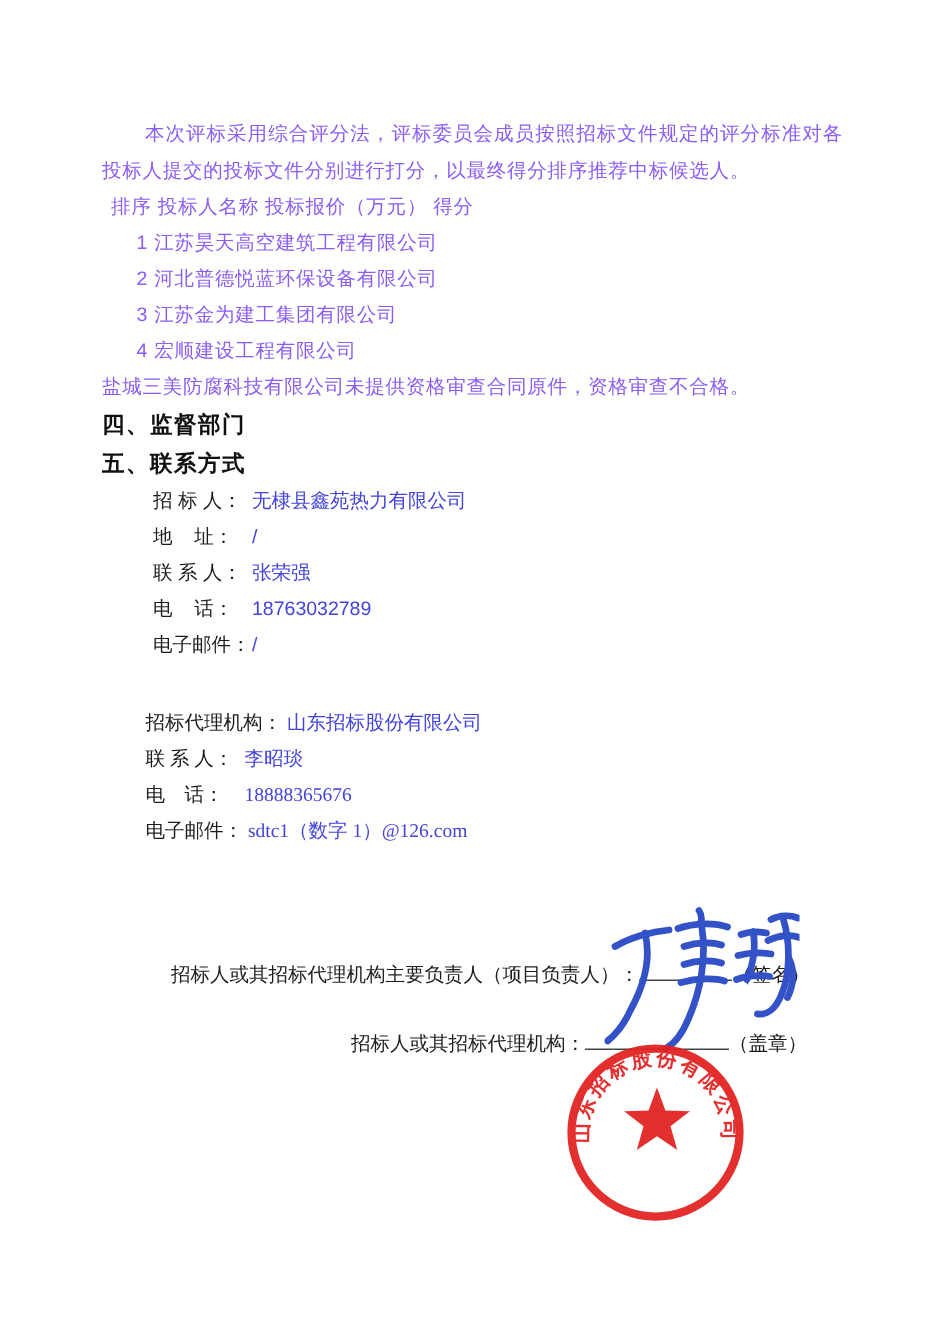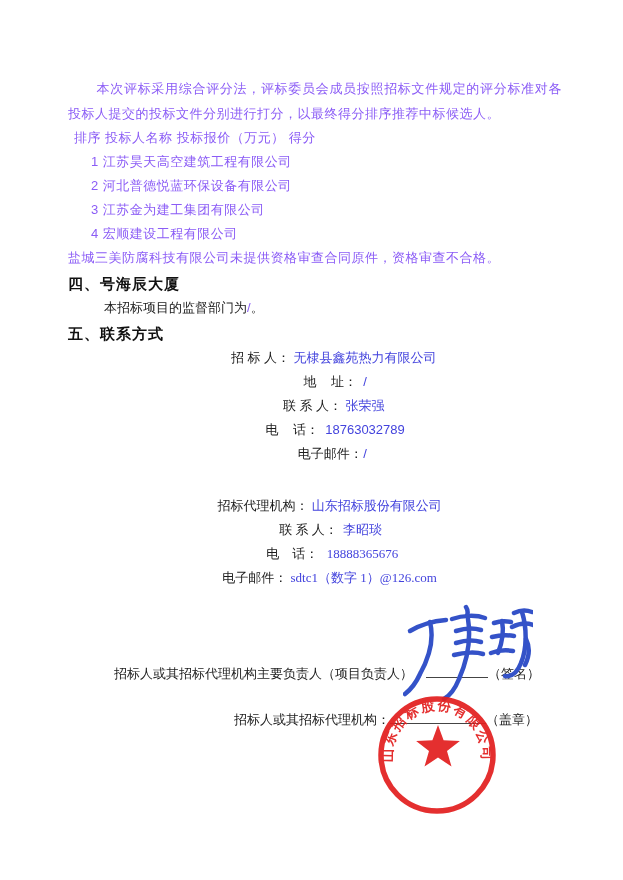--- a/index.html
+++ b/index.html
@@ -10,21 +10,21 @@
   }
   .content{position:absolute;left:68px;top:76px;width:494px;}
   .blue{color:#8b5cf6;}
   p{margin:0;}
   .intro{line-height:25px;text-indent:2.2em;text-align:justify;letter-spacing:.5px;}
   .cols{line-height:24px;margin-left:6px;letter-spacing:.5px;}
   .bidder{line-height:24px;margin-left:23px;letter-spacing:.5px;}
   .note{line-height:24px;letter-spacing:.5px;}
   .sec-heading{font-size:15px;font-weight:bold;color:#111;line-height:24px;margin-top:2px;letter-spacing:1px;}
   .supervise{line-height:24px;padding-left:36px;}
-  .crow{line-height:24px;padding-left:34px;text-align:center;}
+  .crow{line-height:24px;padding-left:34px;}
   .crow2{padding-left:29px;font-family:Liberation Serif, serif;}
   .clabel{display:inline-block;min-width:66px;white-space:pre;color:#1c1c1c;}
   .cvalue{color:#4343dd;}
   .gap1{height:28px;}
   .gap2{height:72px;}
   .sigrow{line-height:24px;padding-left:46px;white-space:nowrap;}
   .sealrow{line-height:24px;margin-top:22px;padding-left:166px;white-space:nowrap;}
   .blank{display:inline-block;border-bottom:1px solid #444;height:13px;vertical-align:baseline;}
   .blank-sign{width:62px;}
   .blank-seal{width:96px;}
@@ -39,22 +39,21 @@
 
   <p class="intro blue">本次评标采用综合评分法，评标委员会成员按照招标文件规定的评分标准对各投标人提交的投标文件分别进行打分，以最终得分排序推荐中标候选人。</p>
 
   <p class="cols blue">排序 投标人名称 投标报价（万元） 得分</p>
   <p class="bidder blue">1 江苏昊天高空建筑工程有限公司</p>
   <p class="bidder blue">2 河北普德悦蓝环保设备有限公司</p>
   <p class="bidder blue">3 江苏金为建工集团有限公司</p>
   <p class="bidder blue">4 宏顺建设工程有限公司</p>
   <p class="note blue">盐城三美防腐科技有限公司未提供资格审查合同原件，资格审查不合格。</p>
 
-  <p class="sec-heading">四、号海辰大厦</p>
-  <p class="supervise"><span>本招标项目的监督部门为</span><span class="blue">/</span><span>。</span></p>
+  <p class="sec-heading">四、监督部门</p>
 
   <p class="sec-heading">五、联系方式</p>
 
   <div class="crow"><span class="clabel">招 标 人：</span><span class="cvalue">无棣县鑫苑热力有限公司</span></div>
   <div class="crow"><span class="clabel">地    址：</span><span class="cvalue">/</span></div>
   <div class="crow"><span class="clabel">联 系 人：</span><span class="cvalue">张荣强</span></div>
   <div class="crow"><span class="clabel">电    话：</span><span class="cvalue">18763032789</span></div>
   <div class="crow"><span class="clabel">电子邮件：</span><span class="cvalue">/</span></div>
 
   <div class="gap1"></div>

